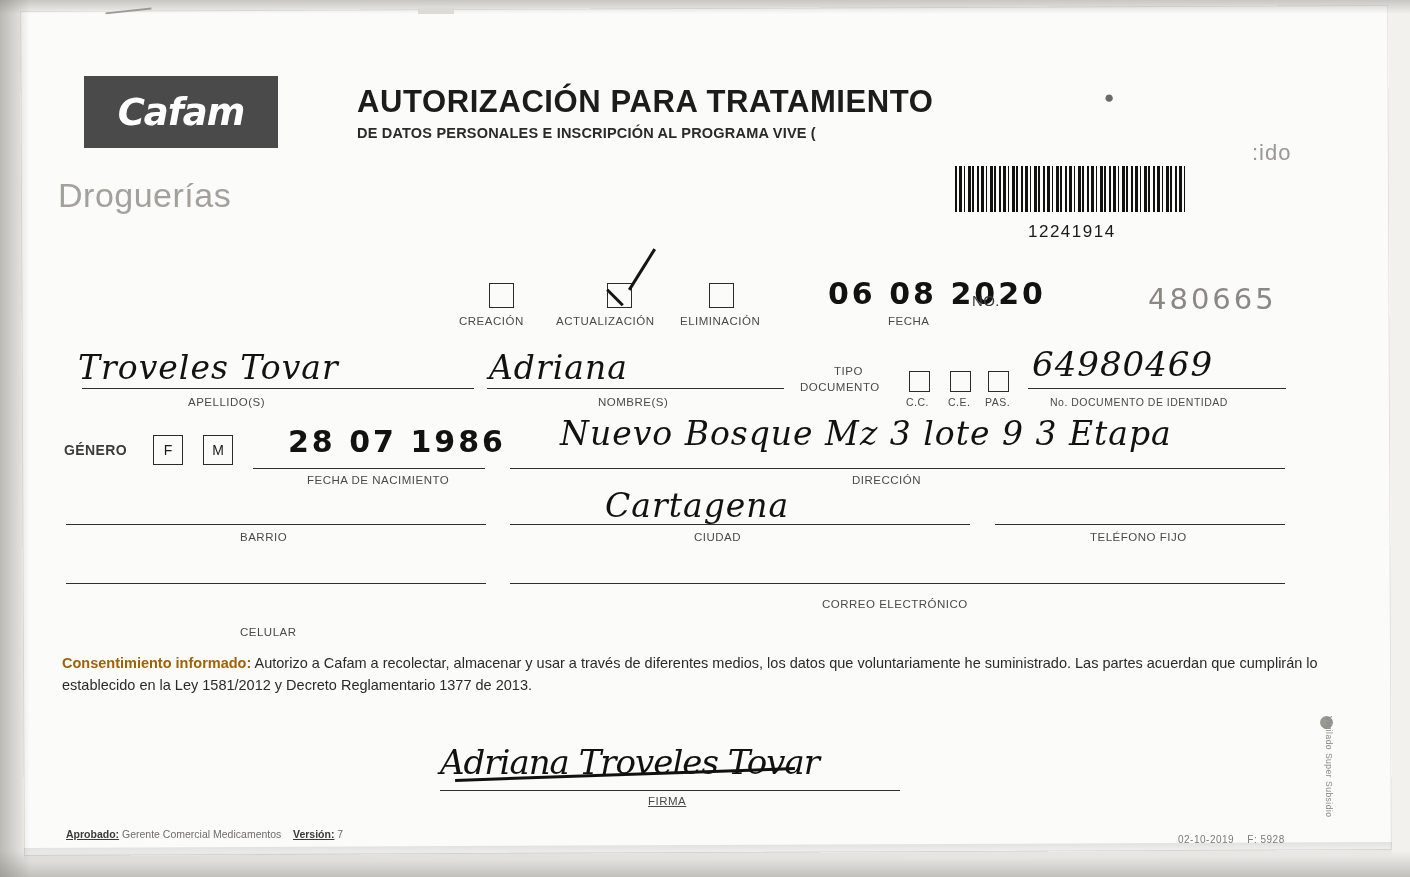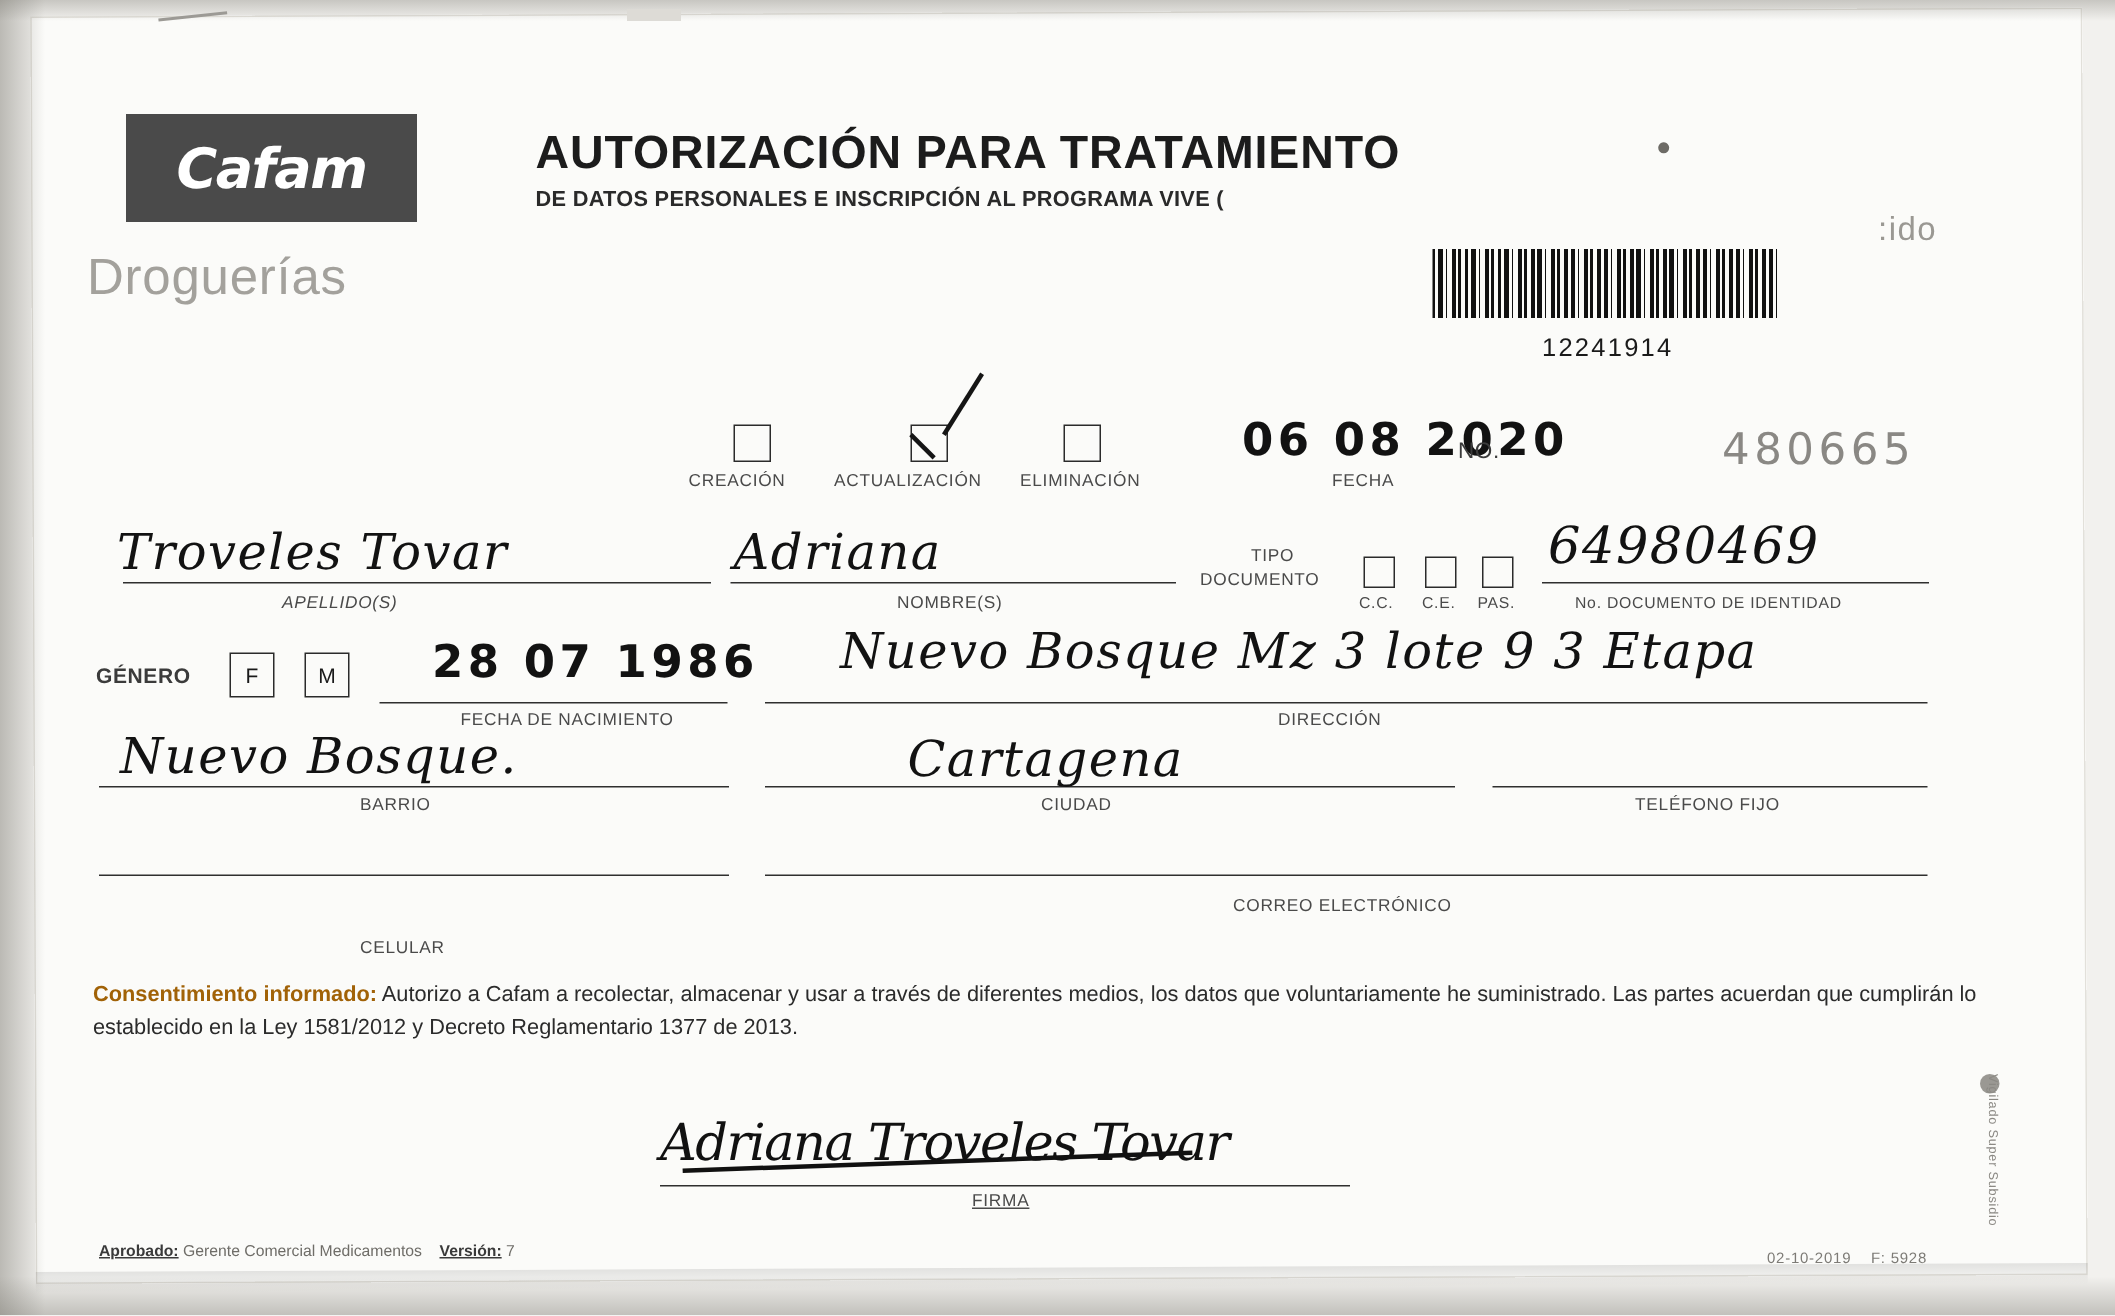--- a/index.html
+++ b/index.html
@@ -76,21 +76,21 @@
   .logo-text {
     font-family: "DejaVu Sans", sans-serif;
     font-weight: bold;
     font-size: 37px;
     font-style: italic;
     letter-spacing: -1px;
   }
   .logo-sub {
     position: absolute;
     left: 58px;
-    top: 166px;
+    top: 176px;
     font-size: 34px;
     color: #a3a19c;
     font-weight: normal;
     letter-spacing: 0.5px;
   }
   .title-main {
     position: absolute;
     left: 357px;
     top: 84px;
     font-size: 31px;
@@ -344,21 +344,21 @@
   <div class="checkbox" style="left:709px; top:283px;"></div>
   <div class="lbl-sm" style="left:680px; top:315px;">ELIMINACIÓN</div>
 
   <div class="hw hw-date" style="left:828px; top:276px;">06 08 2020</div>
   <div class="lbl-sm" style="left:888px; top:315px;">FECHA</div>
   <div class="lbl" style="left:972px; top:292px; font-size:15px;">NO.</div>
   <div class="serial">480665</div>
 
   <div class="line" style="left:82px; top:388px; width:392px;"></div>
   <div class="hw hw-lg" style="left:78px; top:348px;">Troveles Tovar</div>
-  <div class="lbl-sm" style="left:188px; top:396px;font-style:italic;">APELLIDO(S)</div>
+  <div class="lbl-sm" style="left:188px; top:396px;">APELLIDO(S)</div>
 
   <div class="line" style="left:487px; top:388px; width:297px;"></div>
   <div class="hw hw-lg" style="left:489px; top:348px;">Adriana</div>
   <div class="lbl-sm" style="left:598px; top:396px;">NOMBRE(S)</div>
 
   <div class="lbl-sm" style="left:834px; top:365px;">TIPO</div>
   <div class="lbl-sm" style="left:800px; top:381px;">DOCUMENTO</div>
 
   <div class="checkbox small" style="left:909px; top:371px;"></div>
   <div class="lbl-sm" style="left:906px; top:396px; font-size:10.5px;">C.C.</div>
@@ -383,21 +383,20 @@
 
   <div class="line" style="left:253px; top:468px; width:232px;"></div>
   <div class="hw hw-date" style="left:288px; top:424px;">28 07 1986</div>
   <div class="lbl-sm" style="left:307px; top:474px;">FECHA DE NACIMIENTO</div>
 
   <div class="line" style="left:510px; top:468px; width:775px;"></div>
   <div class="hw hw-lg" style="left:560px; top:414px;">Nuevo Bosque Mz 3 lote 9 3 Etapa</div>
   <div class="lbl-sm" style="left:852px; top:474px;">DIRECCIÓN</div>
 
   <div class="line" style="left:66px; top:524px; width:420px;"></div>
-  <div class="hw hw-lg" style="left:80px; top:484px;">Nuevo Bosque.</div>
   <div class="lbl-sm" style="left:240px; top:531px;">BARRIO</div>
 
   <div class="line" style="left:510px; top:524px; width:460px;"></div>
   <div class="hw hw-lg" style="left:605px; top:486px;">Cartagena</div>
   <div class="lbl-sm" style="left:694px; top:531px;">CIUDAD</div>
 
   <div class="line" style="left:995px; top:524px; width:290px;"></div>
   <div class="lbl-sm" style="left:1090px; top:531px;">TELÉFONO FIJO</div>
 
   <div class="line" style="left:66px; top:583px; width:420px;"></div>

